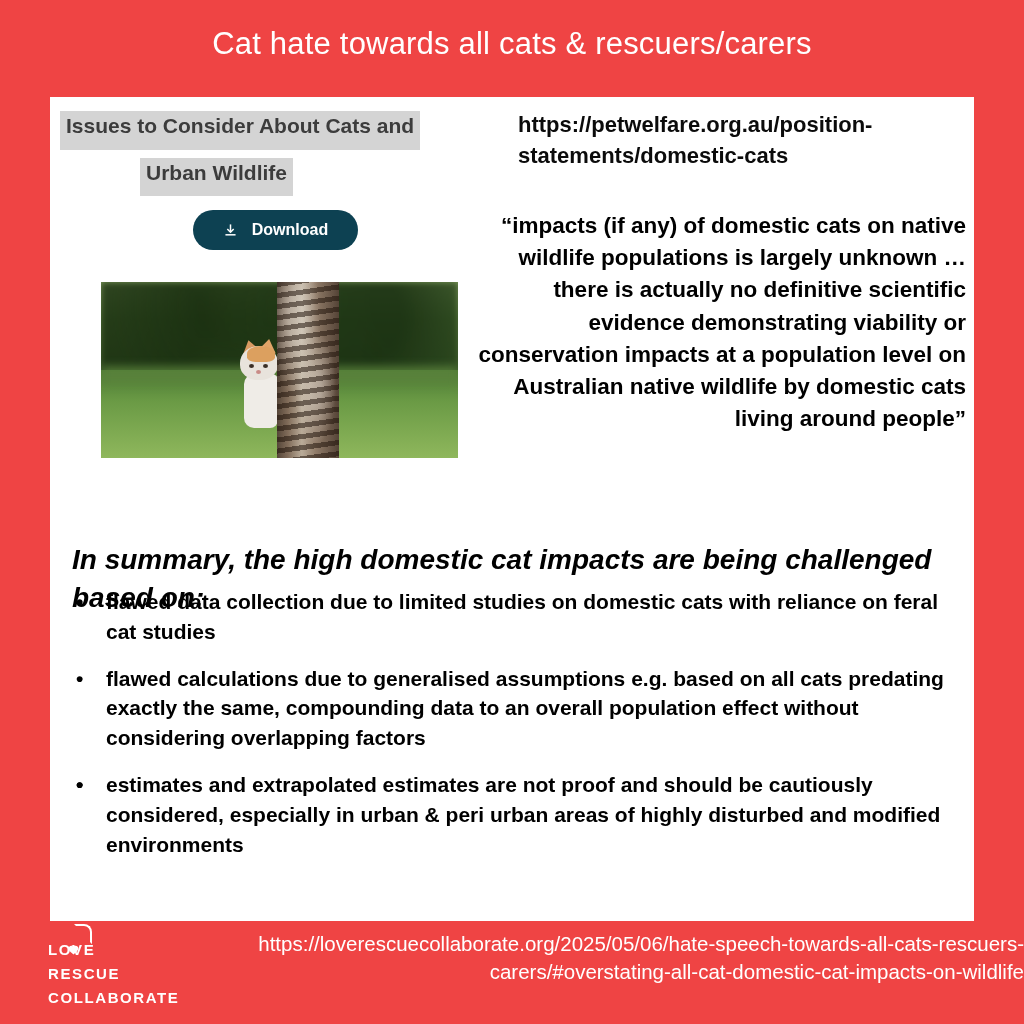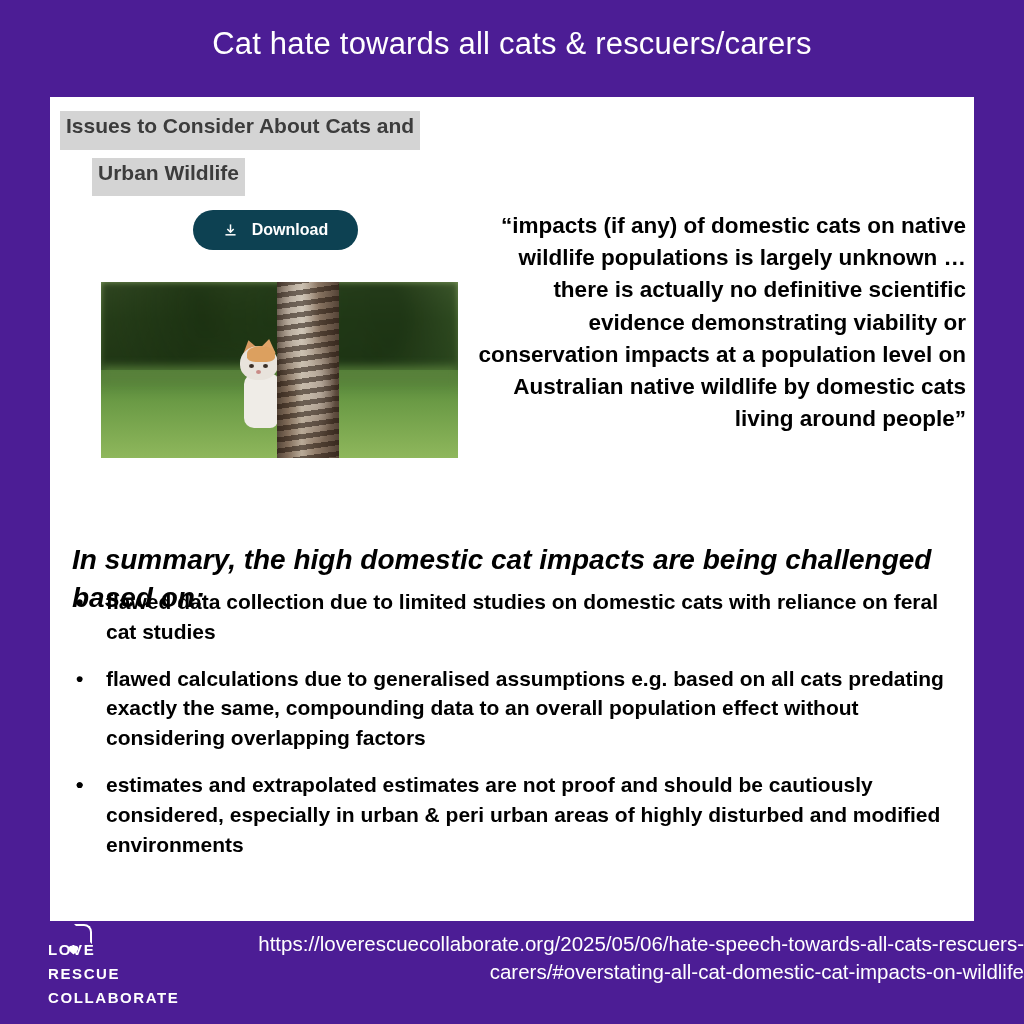--- a/index.html
+++ b/index.html
@@ -10,21 +10,21 @@
   body {
     width: 1024px;
     height: 1024px;
     font-family: "Liberation Sans", sans-serif;
     overflow: hidden;
   }
   .page {
     position: relative;
     width: 1024px;
     height: 1024px;
-    background: #4c1d95;
+    background: #ef4444;
   }
   .slide-title {
     position: absolute;
     left: 0;
     top: 26px;
     width: 1024px;
     text-align: center;
     color: #ffffff;
     font-size: 31px;
     font-weight: 400;
@@ -50,21 +50,21 @@
     display: inline-block;
     background: #d4d4d4;
     color: #3c3c3c;
     font-size: 21px;
     font-weight: 700;
     padding: 2px 6px 11px 6px;
     line-height: 1.22;
   }
   .pw-heading-line.l2 {
     margin-top: 8px;
-    margin-left: 32px;
+    margin-left: 80px;
   }
   .download-btn {
     position: absolute;
     left: 143px;
     top: 113px;
     width: 165px;
     height: 40px;
     background: #0d4152;
     border-radius: 20px;
     color: #ffffff;
@@ -287,20 +287,21 @@
       <div class="cat-ear-r"></div>
       <div class="cat-body"></div>
       <div class="cat-head"></div>
       <div class="cat-patch"></div>
       <div class="cat-eye-l"></div>
       <div class="cat-eye-r"></div>
       <div class="cat-nose"></div>
       <div class="trunk"></div>
     </div>
 
+    <div class="url-top">https://petwelfare.org.au/position-statements/domestic-cats</div>
     <div class="quote">“impacts (if any) of domestic cats on native wildlife populations is largely unknown …there is actually no definitive scientific evidence demonstrating viability or conservation impacts at a population level on Australian native wildlife by domestic cats living around people”</div>
 
     <div class="summary-intro">In summary, the high domestic cat impacts are being challenged based on:</div>
 
     <div class="bullets">
       <div class="bullet">
         <span class="dot">•</span>
         <span>flawed data collection due to limited studies on domestic cats with reliance on feral cat studies</span>
       </div>
       <div class="bullet">

